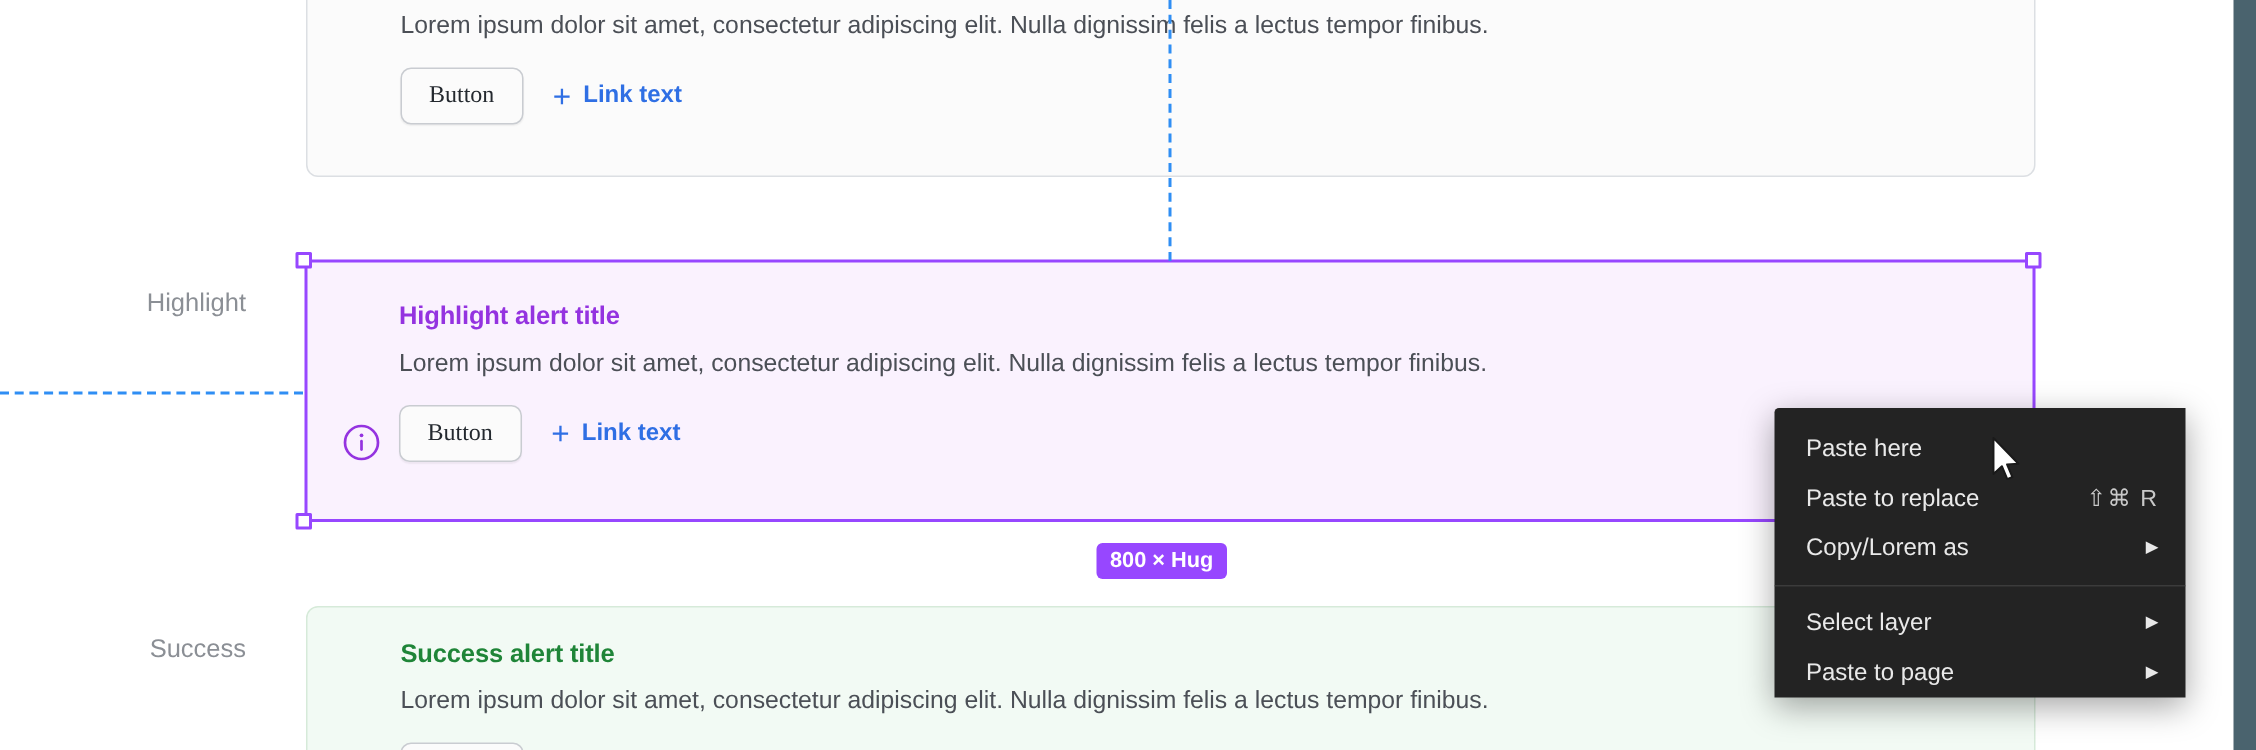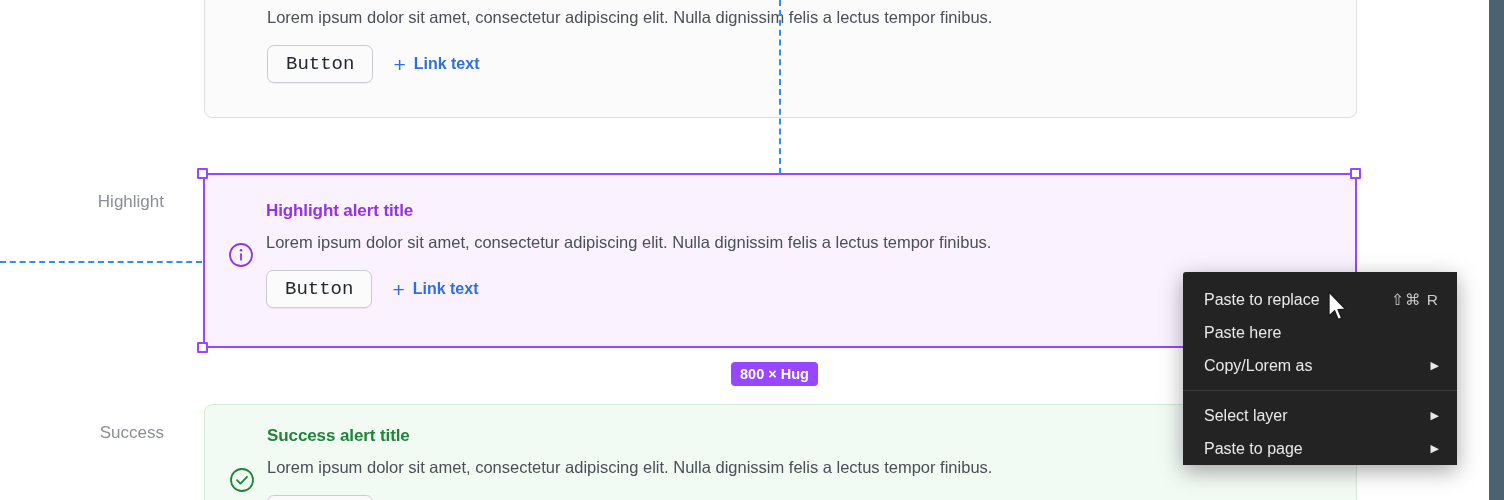--- a/index.html
+++ b/index.html
@@ -21,21 +21,21 @@
 
   
   .alert-card {
     position: absolute;
     box-sizing: border-box;
     border-radius: 8px;
     padding: 20px 24px 22px 24px;
   }
   .alert-row {
     display: flex;
-    align-items: center;
+    align-items: flex-end;
   }
   .alert-icon {
     flex: 0 0 auto;
     width: 26px;
     height: 26px;
     margin-right: 12px;
     margin-top: 1px;
   }
   .alert-body {
     flex: 1 1 auto;
@@ -63,22 +63,22 @@
   .btn {
     display: inline-flex;
     align-items: center;
     justify-content: center;
     height: 38px;
     padding: 0 18px;
     border: 1px solid #c9ccd1;
     border-radius: 7px;
     background: #fbfbfb;
     color: #24292f;
-    font-size: 19px;
-    font-family: Liberation Mono, monospace;
+    font-size: 16px;
+    font-family: Liberation Serif, serif;
     box-shadow: 0 1px 1px rgba(0,0,0,.05);
     cursor: default;
   }
   .link-wrap {
     display: inline-flex;
     align-items: center;
     margin-left: 20px;
     color: #2f6fe4;
     font-size: 16.5px;
   }
@@ -341,27 +341,27 @@
 
         </div>
       </div>
     </div>
   </div>
 
   <div id="context-menu">
 
 
     <div class="menu-item">
+      <span class="menu-label">Paste here</span>
+      <span class="menu-shortcut"></span>
+    </div>
+
+    <div class="menu-item">
       <span class="menu-label">Paste to replace</span>
       <span class="menu-shortcut">⇧⌘ R</span>
-    </div>
-
-    <div class="menu-item">
-      <span class="menu-label">Paste here</span>
-      <span class="menu-shortcut"></span>
     </div>
 
     <div class="menu-item">
       <span class="menu-label">Copy/Lorem as</span>
       <span class="menu-arrow">▶</span>
     </div>
 
     <div class="menu-sep"></div>
 
     <div class="menu-item">

